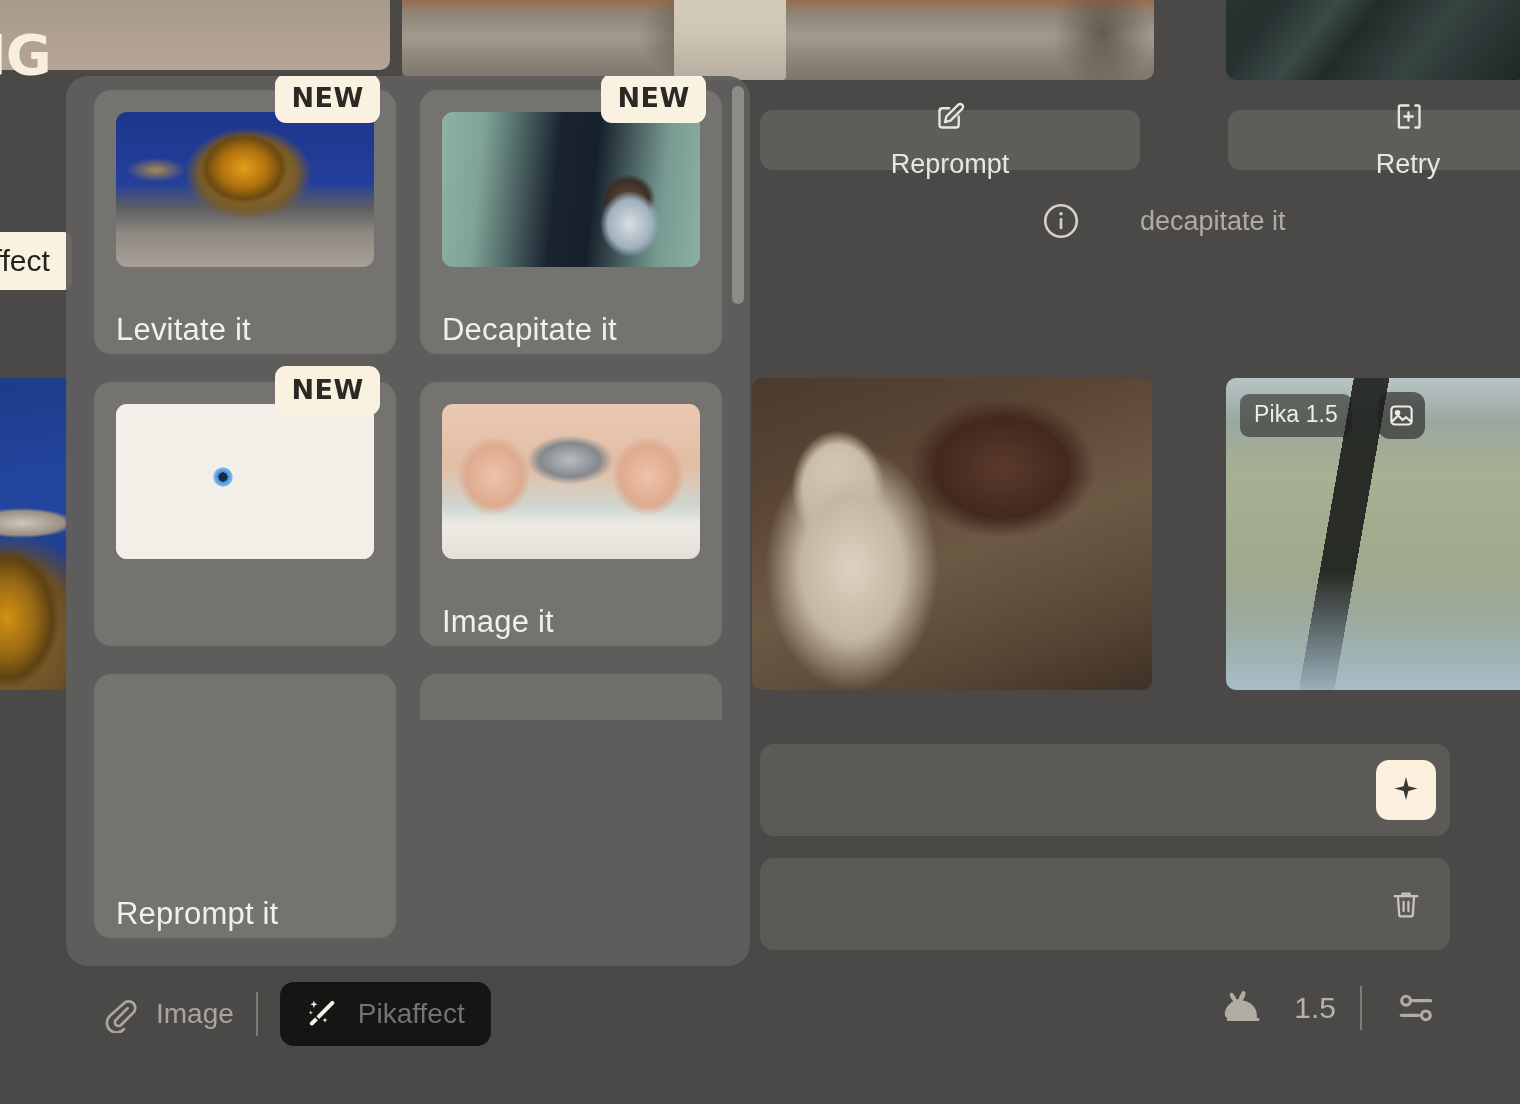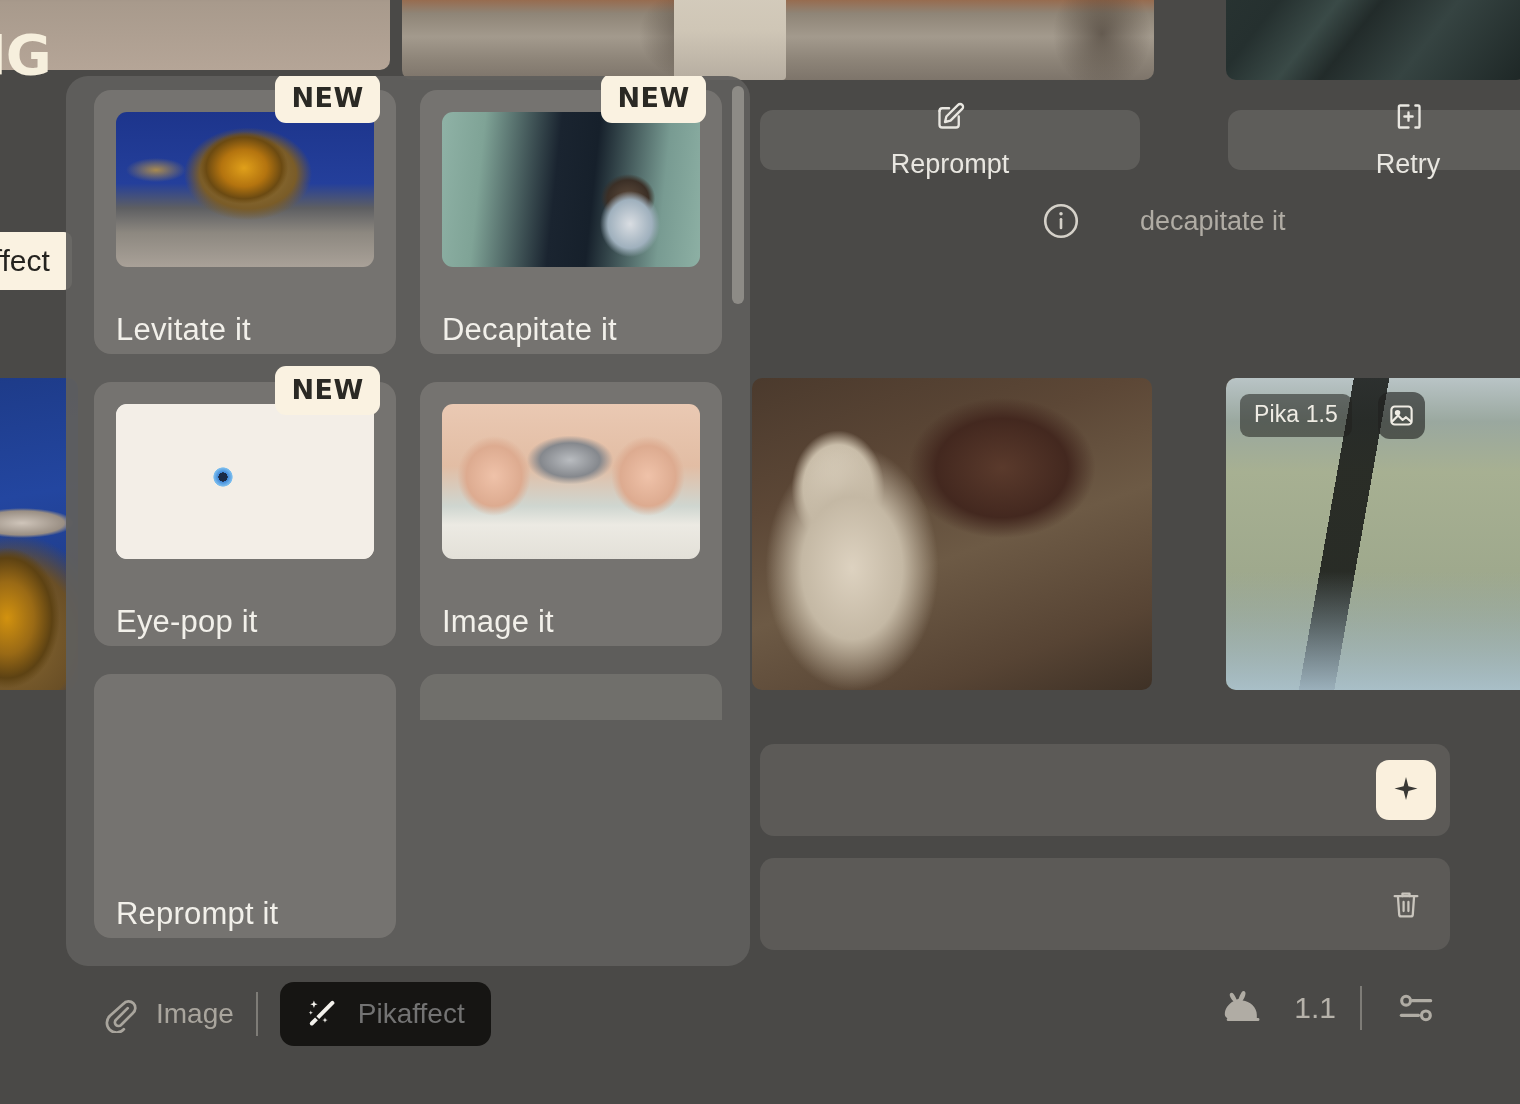--- a/index.html
+++ b/index.html
@@ -362,21 +362,21 @@
           <span>Pikaffect</span>
         </div>
       </div>
       <div class="bb-right">
         <span>
           <svg width="50" height="40" viewBox="0 0 52 40" fill="#b0aca4">
             <path d="M22.5 3.5c1.6-2.2 4.3-1.2 4 1.6-.2 2.3-1.4 5-3 7.2 3.6.4 7.5 2 10.2 4.6 3 2.9 4.6 6.6 4.6 10.3v3.6H9.5c-2.6 0-4.5-1.9-4.5-4.3 0-5.4 3.6-10.6 9-13.4-1.9-1.8-3.3-4-3.8-6-.6-2.6 2-4 3.7-2 1.3 1.5 2.6 3.9 3.3 6 .6-.2 1.3-.3 2-.4 1-2.6 2.2-5.6 3.3-7.2z"></path>
             <rect x="7" y="30.5" width="34" height="3" rx="1.4"></rect>
           </svg>
         </span>
-        <span class="ver">1.1</span>
+        <span class="ver">1.5</span>
         <span class="divider-v"></span>
         <span style="margin-left:8px">
           <svg width="44" height="44" viewBox="0 0 24 24" fill="none" stroke="#b0aca4" stroke-width="1.7" stroke-linecap="round">
             <path d="M10 8h10"></path>
               <circle cx="6.6" cy="8" r="2.4"></circle>
             <path d="M4 16h9.4"></path>
               <circle cx="17.4" cy="16" r="2.4"></circle>
           </svg>
         </span>
       </div>
@@ -397,21 +397,20 @@
             <i class="art-decapitate"></i>
           </div>
           <div class="badge-new">NEW</div>
           <div class="eff-label">Decapitate it</div>
         </div>
         <div class="eff-card">
           <div class="eff-thumb">
             <i class="art-eyepop"></i>
           </div>
           <div class="badge-new">NEW</div>
-          <div class="eff-label">Eye-pop it</div>
         </div>
         <div class="eff-card">
           <div class="eff-thumb">
             <i class="art-squish"></i>
           </div>
           <div class="eff-label">Image it</div>
         </div>
         <div class="eff-card">
           <div class="eff-thumb">
             <i class="art-crumble"></i>

